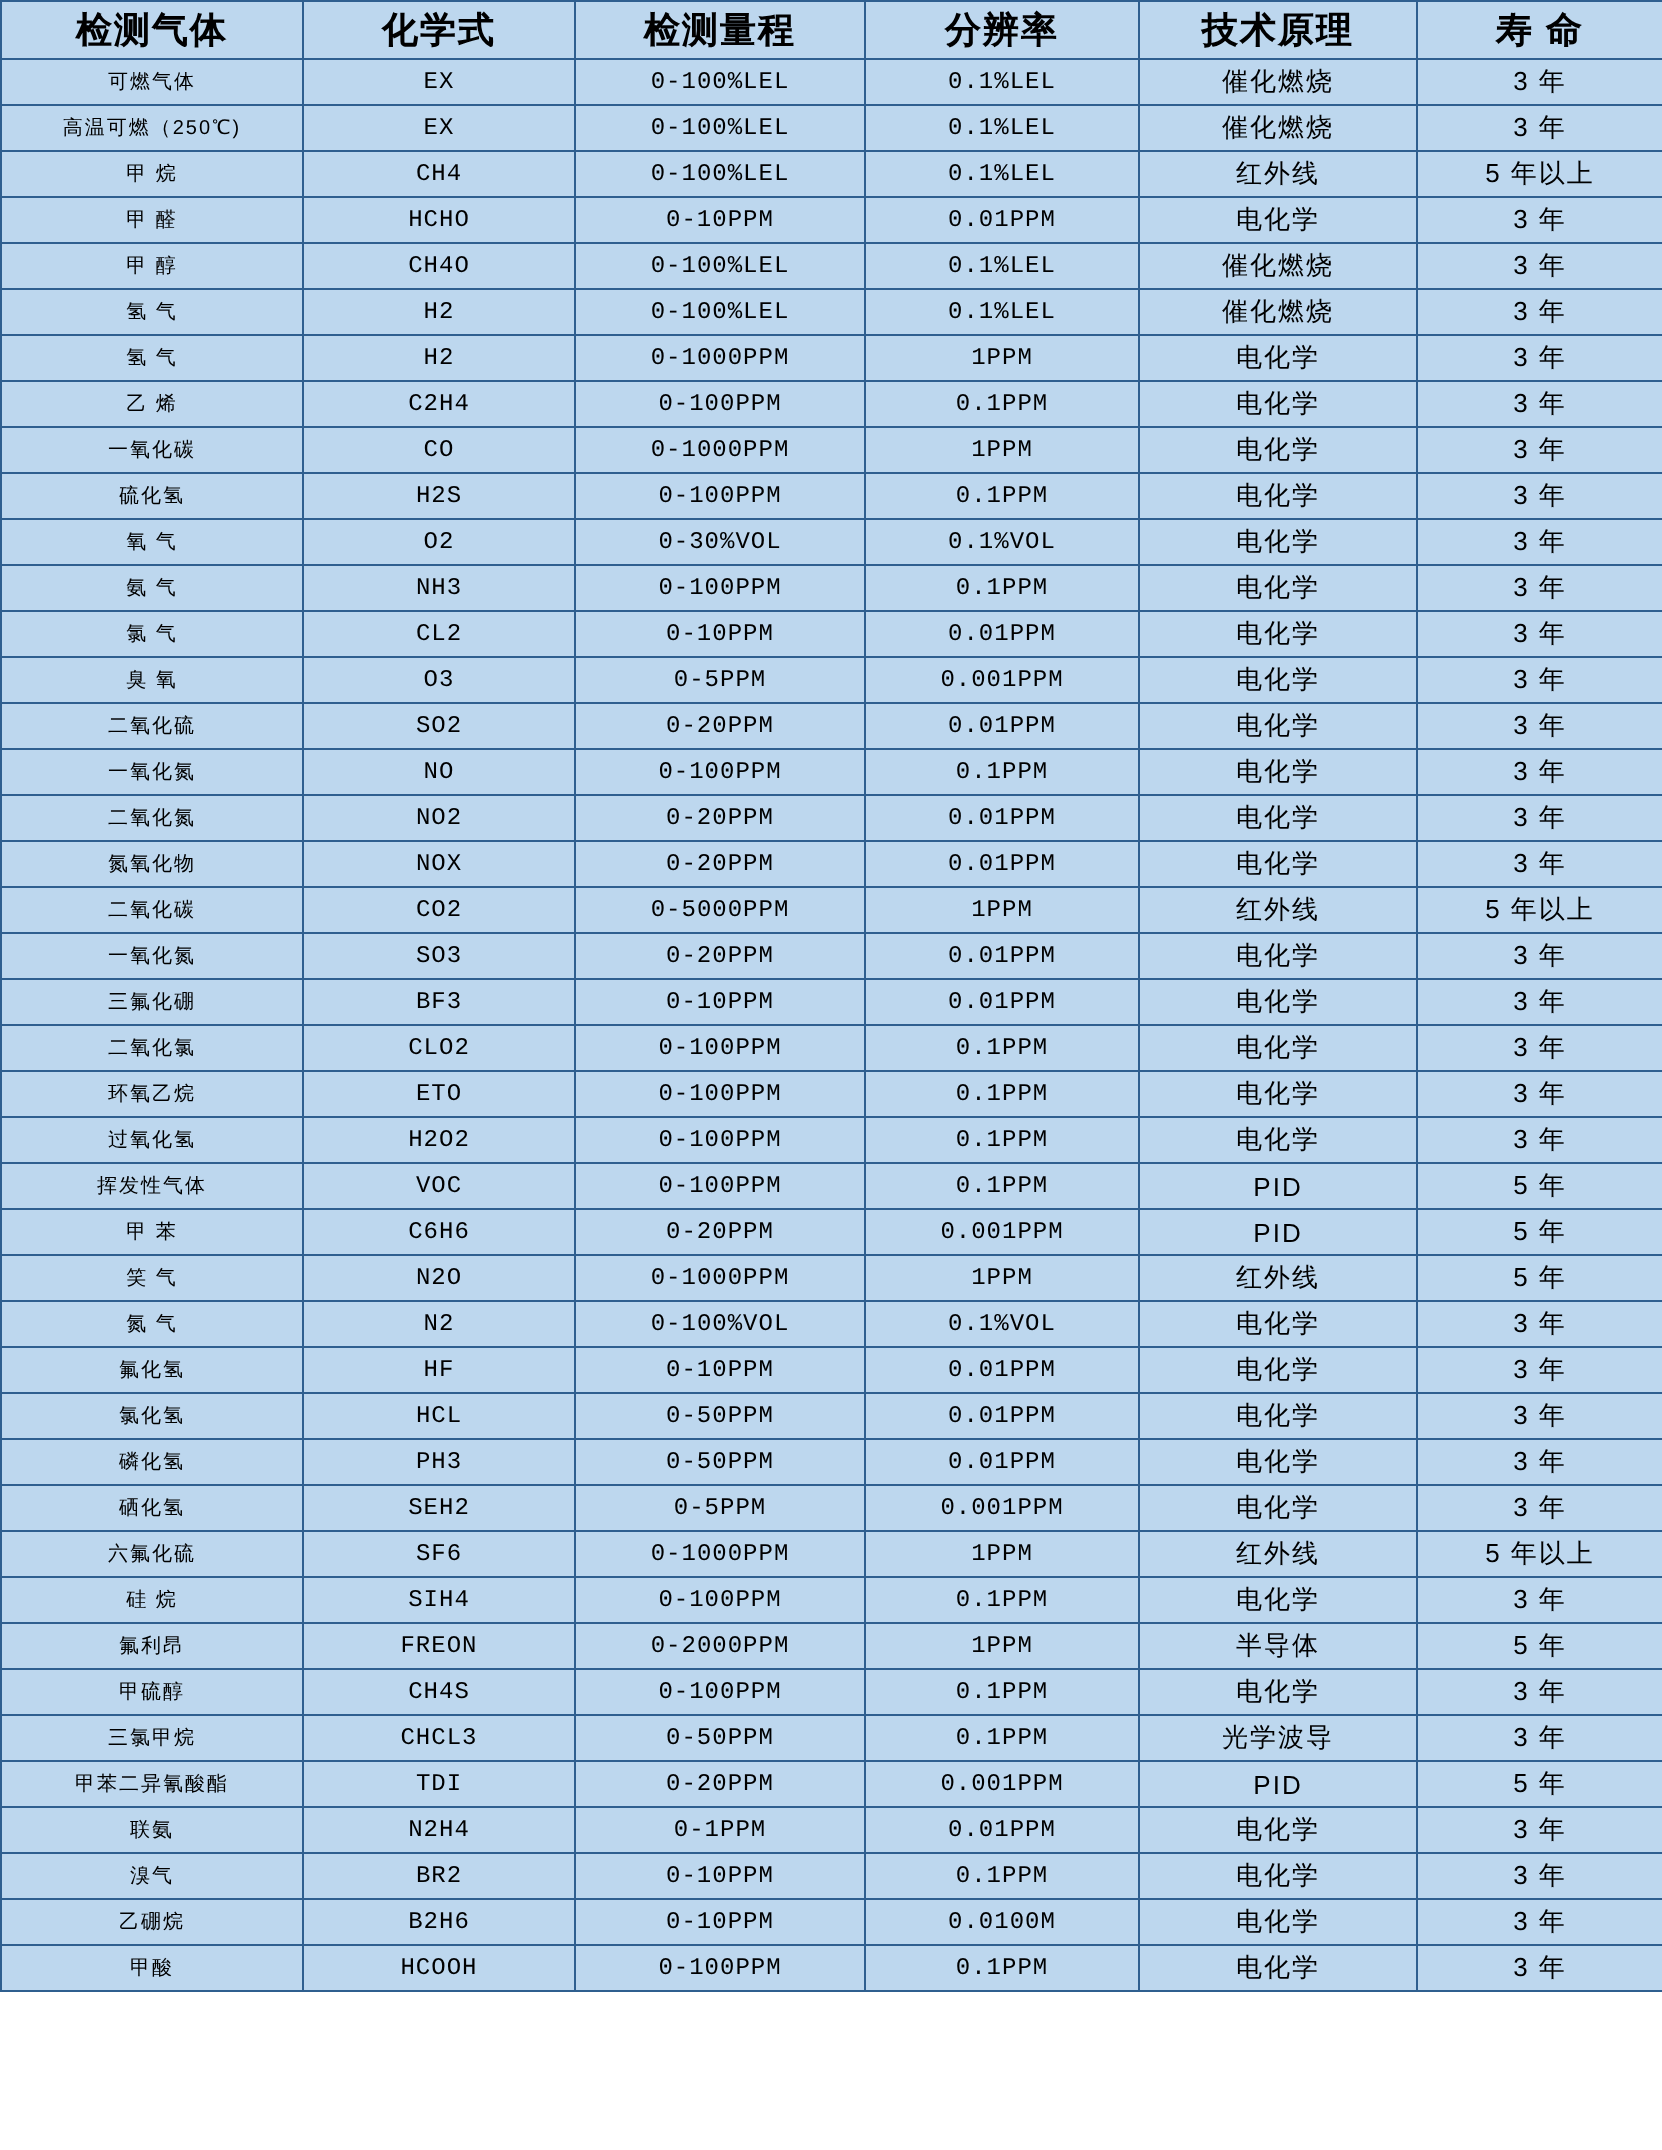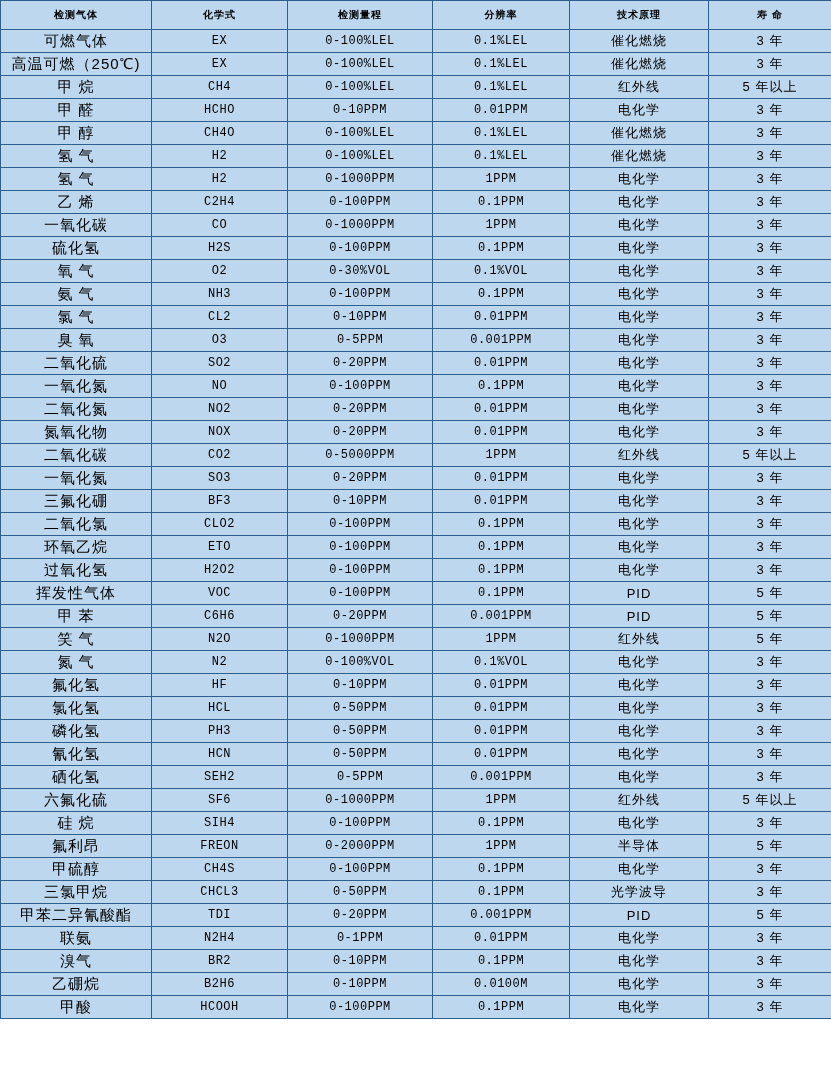--- a/index.html
+++ b/index.html
@@ -36,32 +36,32 @@
     text-align: center;
     vertical-align: middle;
     background: #bdd7ee;
     color: #000000;
     padding: 0;
     white-space: nowrap;
     overflow: hidden;
   }
   table.gas-table thead th {
     height: 28px;
-    font-size: 10px;
+    font-size: 18px;
     font-weight: bold;
     letter-spacing: 1px;
   }
   table.gas-table tbody td {
     height: 22px;
     font-size: 13px;
     font-weight: normal;
   }
   
   table.gas-table tbody td.name {
-    font-size: 15px;
+    font-size: 10px;
     letter-spacing: 1px;
   }
   table.gas-table tbody td.mono {
     font-family: "Liberation Mono", monospace;
     font-size: 12px;
     letter-spacing: 0.5px;
   }
   table.gas-table tbody td.cn {
     letter-spacing: 1px;
   }
@@ -332,28 +332,20 @@
         </tr>
         <tr>
           <td class="name">磷化氢</td>
           <td class="mono">PH3</td>
           <td class="mono">0-50PPM</td>
           <td class="mono">0.01PPM</td>
           <td class="cn">电化学</td>
           <td class="cn">3 年</td>
         </tr>
         <tr>
-          <td class="name">氰化氢</td>
-          <td class="mono">HCN</td>
-          <td class="mono">0-50PPM</td>
-          <td class="mono">0.01PPM</td>
-          <td class="cn">电化学</td>
-          <td class="cn">3 年</td>
-        </tr>
-        <tr>
           <td class="name">硒化氢</td>
           <td class="mono">SEH2</td>
           <td class="mono">0-5PPM</td>
           <td class="mono">0.001PPM</td>
           <td class="cn">电化学</td>
           <td class="cn">3 年</td>
         </tr>
         <tr>
           <td class="name">六氟化硫</td>
           <td class="mono">SF6</td>

